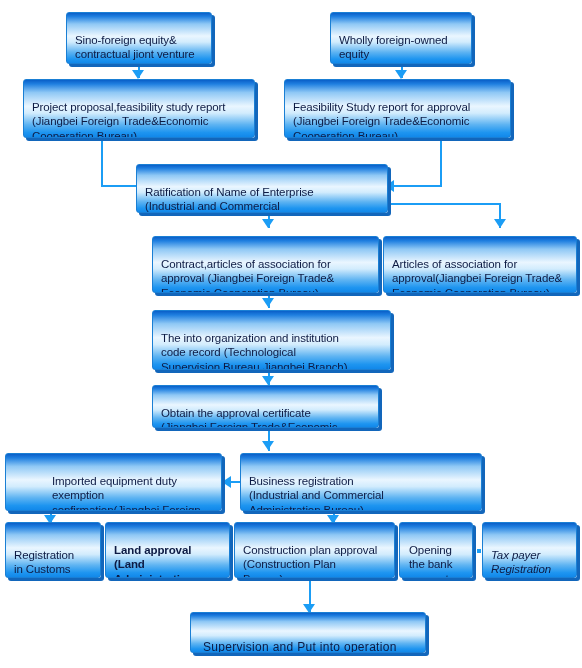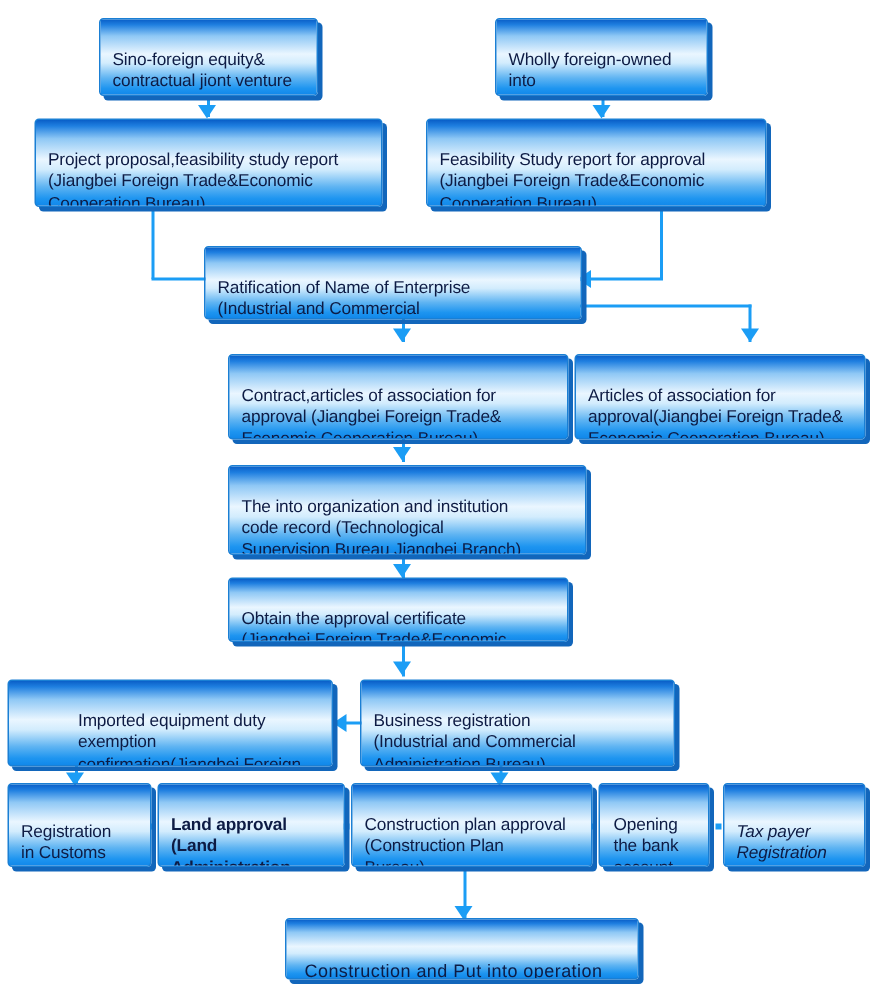--- a/index.html
+++ b/index.html
@@ -135,21 +135,21 @@
   <div class="ln v" style="left:309px; top:578px; height:34px;"></div>
   <div class="arrow down" style="left:303px; top:604px;"></div>
 
   <div class="node" style="left:66px; top:12px; width:146px; height:52px;">
     <span class="txt">Sino-foreign equity&amp;
 contractual jiont venture</span>
   </div>
 
   <div class="node" style="left:330px; top:12px; width:142px; height:52px;">
     <span class="txt">Wholly foreign-owned
-into</span>
+equity</span>
   </div>
 
   <div class="node" style="left:23px; top:79px; width:232px; height:59px;">
     <span class="txt">Project proposal,feasibility study report
 (Jiangbei Foreign Trade&amp;Economic
 Cooperation Bureau)</span>
   </div>
 
   <div class="node" style="left:284px; top:79px; width:227px; height:59px;">
     <span class="txt">Feasibility Study report for approval
@@ -186,21 +186,21 @@
 (Jiangbei Foreign Trade&amp;Economic
 Cooperation Bureau)</span>
   </div>
 
   <div class="node" style="left:5px; top:453px; width:217px; height:58px;padding-left:46px;">
     <span class="txt">Imported equipment duty exemption
 confirmation(Jiangbei Foreign Trade
 &amp;Economic Cooperation Bureau)</span>
   </div>
 
-  <div class="node" style="left:240px; top:453px; width:210px; height:58px;">
+  <div class="node" style="left:240px; top:453px; width:242px; height:58px;">
     <span class="txt">Business registration
 (Industrial and Commercial
 Administration Bureau)</span>
   </div>
 
   <div class="node" style="left:5px; top:522px; width:96px; height:56px; padding-top:10px;">
     <span class="txt">Registration
 in Customs</span>
   </div>
 
@@ -221,16 +221,16 @@
 (Construction Plan
 Bureau)</span>
   </div>
 
   <div class="node" style="left:482px; top:522px; width:95px; height:56px; padding-top:10px;font-style:italic;">
     <span class="txt">Tax payer
 Registration</span>
   </div>
 
   <div class="node" style="left:190px; top:612px; width:236px; height:41px; padding-top:12px; padding-left:12px; font-size:12px; letter-spacing:0.3px;">
-    <span class="txt">Construction and Put into operation</span>
+    <span class="txt">Supervision and Put into operation</span>
   </div>
 
 </div>
 
 </body></html>

